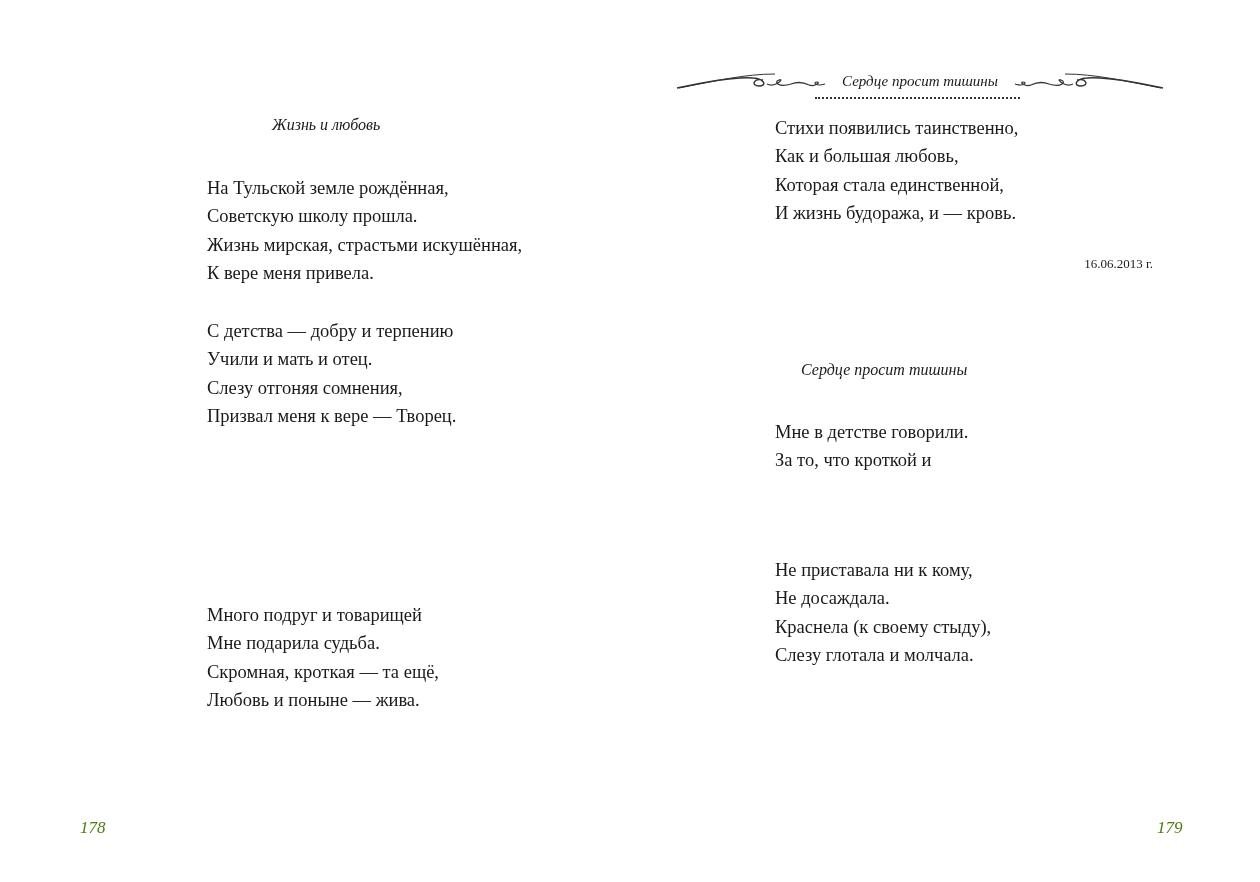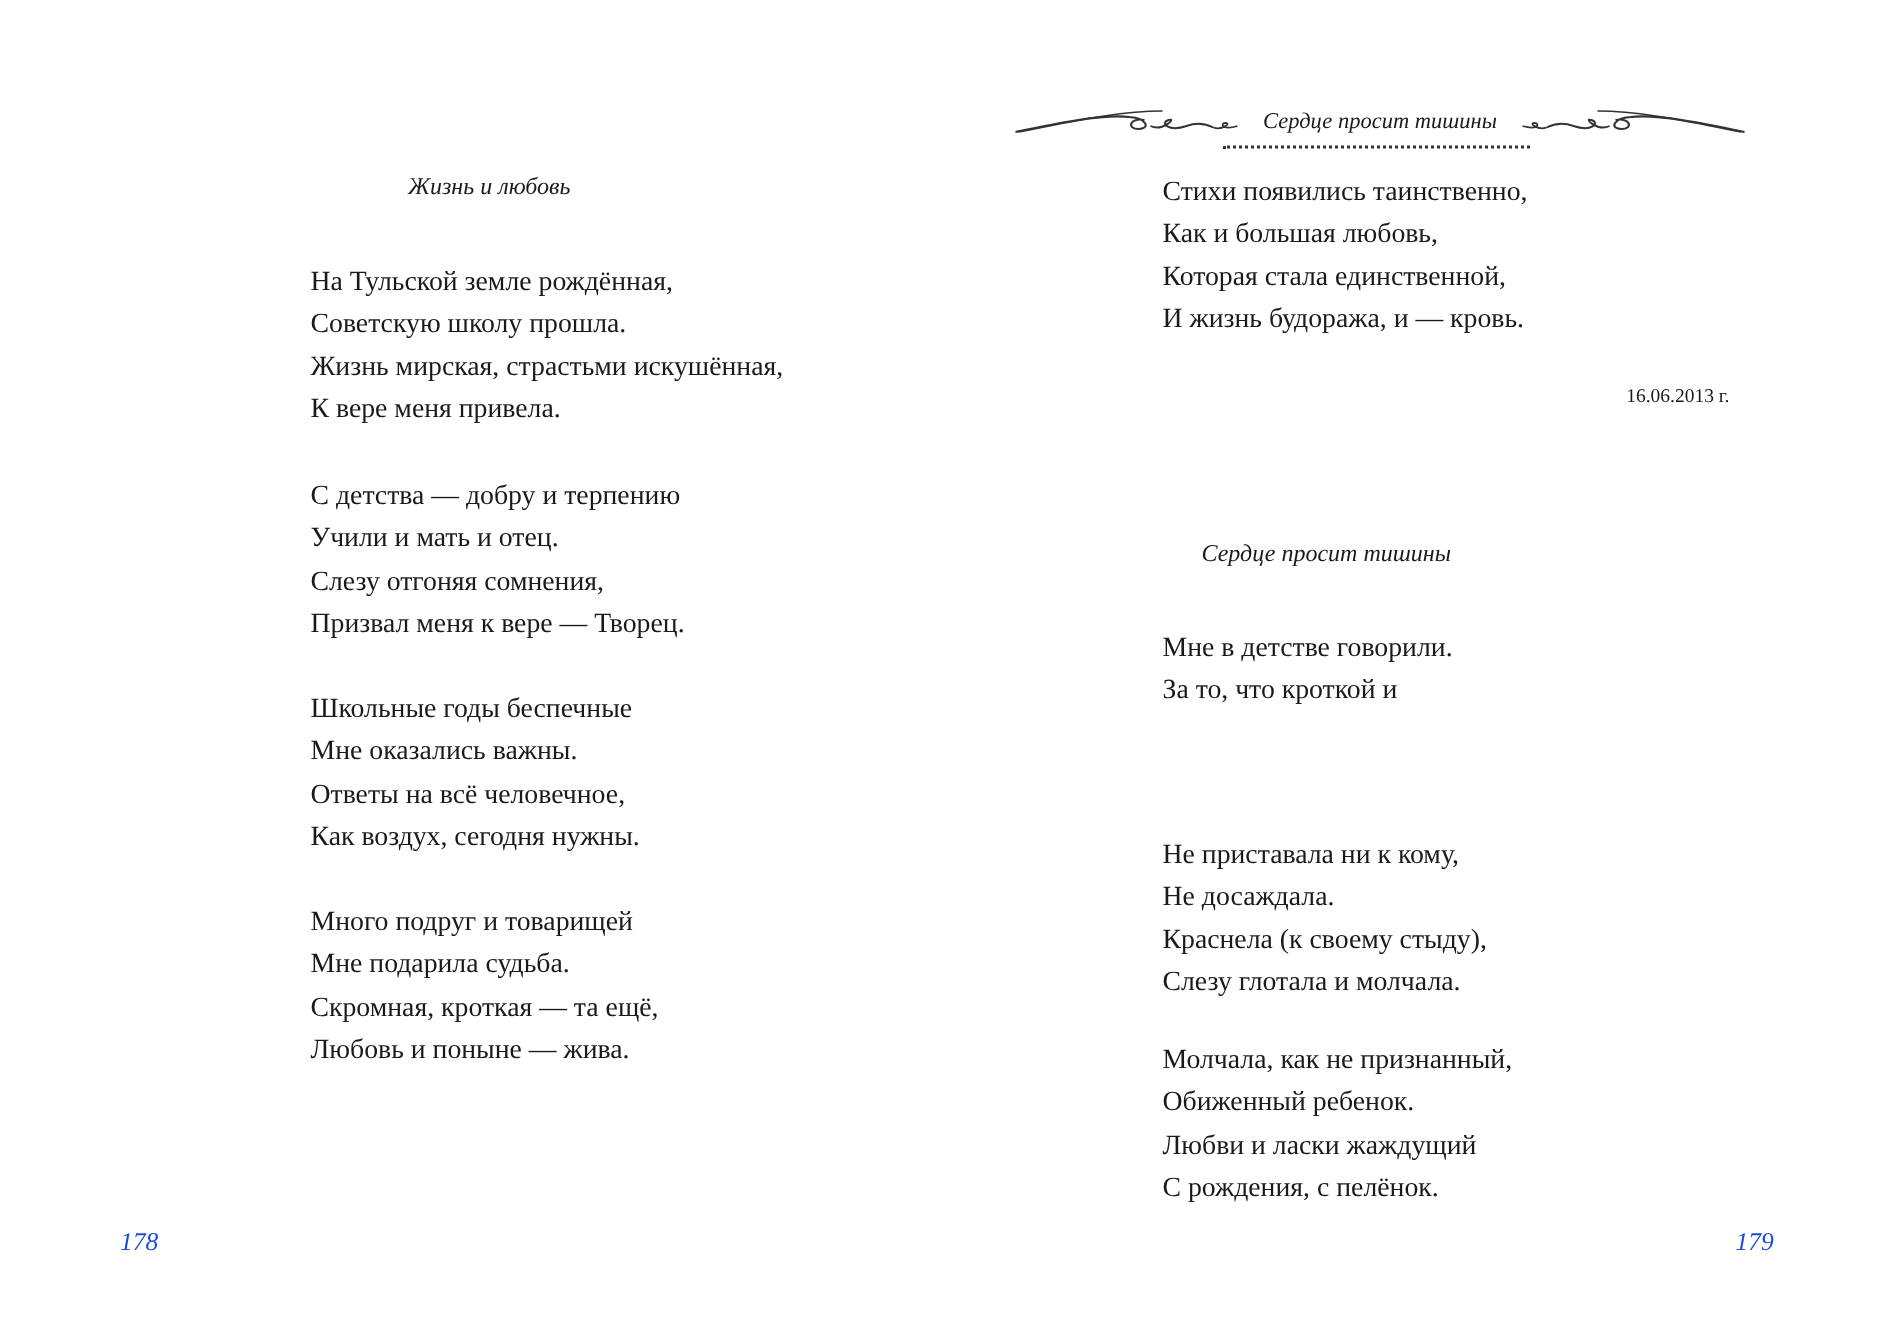--- a/index.html
+++ b/index.html
@@ -10,21 +10,21 @@
     .page-right { left: 630px; width: 630px; }
 
     .poem-title { position: absolute; font-style: italic; font-size: 16px; color: #1a1a1a;
                   font-family: "Liberation Serif", "DejaVu Serif", serif; white-space: nowrap; }
     .stanza { position: absolute; font-size: 18.5px; line-height: 28.3px;
               font-family: "Liberation Serif", "DejaVu Serif", serif; }
     .line { white-space: nowrap; display: block; }
 
     .date { position: absolute; font-size: 13px; font-family: Liberation Serif, serif; white-space: nowrap; }
     .page-number { position: absolute; font-style: italic; font-size: 17px;
-                   font-family: "Liberation Serif", serif; color: #1d4ed8; }
+                   font-family: "Liberation Serif", serif; color: #4d7c0f; }
 
     .running-header { position: absolute; left: 45px; top: 66px; width: 485px; height: 40px; }
     .running-title { position: absolute; left: 160px; top: 7px; width: 170px; text-align: center;
                      font-style: italic; font-size: 15px; font-family: "Liberation Serif", serif; white-space: nowrap; }
     .dotted-rule { position: absolute; left: 140px; top: 31px; width: 205px; border-top: 2px dotted #333; }
     .flourish { position: absolute; top: 2px; }
   </style>
 </head>
 <body>
 
@@ -38,26 +38,20 @@
     <span class="line">К вере меня привела.</span>
   </div>
 
   <div class="stanza" style="left:207px; top:317px;">
     <span class="line">С детства — добру и терпению</span>
     <span class="line">Учили и мать и отец.</span>
     <span class="line">Слезу отгоняя сомнения,</span>
     <span class="line">Призвал меня к вере — Творец.</span>
   </div>
 
-  <div class="stanza" style="left:207px; top:459px;">
-    <span class="line">Школьные годы беспечные</span>
-    <span class="line">Мне оказались важны.</span>
-    <span class="line">Ответы на всё человечное,</span>
-    <span class="line">Как воздух, сегодня нужны.</span>
-  </div>
 
   <div class="stanza" style="left:207px; top:601px;">
     <span class="line">Много подруг и товарищей</span>
     <span class="line">Мне подарила судьба.</span>
     <span class="line">Скромная, кроткая — та ещё,</span>
     <span class="line">Любовь и поныне — жива.</span>
   </div>
 
   <div class="page-number" style="left:80px; top:818px;">178</div>
 </div>
@@ -98,21 +92,15 @@
     <span class="line">За то, что кроткой и</span>
   </div>
 
   <div class="stanza" style="left:145px; top:556px;">
     <span class="line">Не приставала ни к кому,</span>
     <span class="line">Не досаждала.</span>
     <span class="line">Краснела (к своему стыду),</span>
     <span class="line">Слезу глотала и молчала.</span>
   </div>
 
-  <div class="stanza" style="left:145px; top:693px;">
-    <span class="line">Молчала, как не признанный,</span>
-    <span class="line">Обиженный ребенок.</span>
-    <span class="line">Любви и ласки жаждущий</span>
-    <span class="line">С рождения, с пелёнок.</span>
-  </div>
 
   <div class="page-number" style="left:527px; top:818px;">179</div>
 </div>
 
 </body></html>

